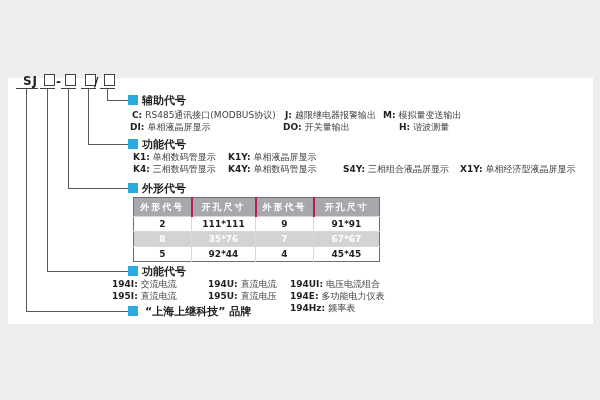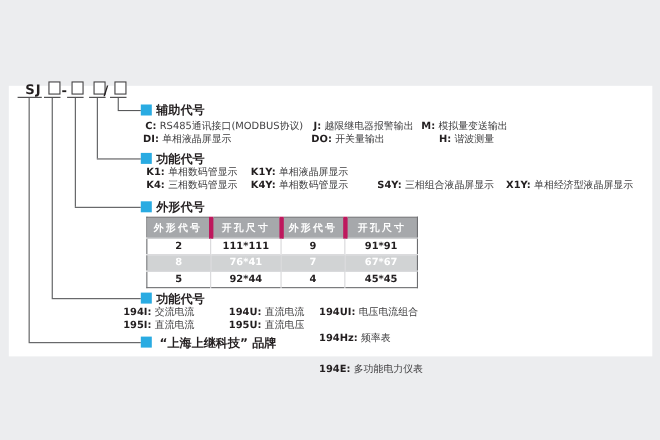--- a/index.html
+++ b/index.html
@@ -27,21 +27,21 @@
 
   
   .item { position:absolute; font-size:9px; line-height:11px; white-space:nowrap; color:#414042; }
   .item b { color:#231f20; margin-right:3px; }
 
   
   .shape-table { position:absolute; left:133px; top:197px; width:246px;
                  border-collapse:collapse; table-layout:fixed; font-size:9px;
                  border:1px solid #6d6e71; }
   .shape-table th { background:#a6a8ab; color:#ffffff; font-weight:bold; height:16px;
-                    letter-spacing:2px; border-left:4px solid #be185d; font-size:9px; }
+                    letter-spacing:2px; border-left:2px solid #be185d; font-size:9px; }
   .shape-table th:first-child { border-left:none; }
   .shape-table td { text-align:center; height:12px; font-weight:bold; color:#231f20;
                     border-left:1px solid #d7d8da; border-top:1px solid #d7d8da; }
   .shape-table td:first-child { border-left:none; }
   .shape-table tr.alt td { background:#d1d3d4; color:#ffffff; }
 </style>
 </head>
 <body>
 
 <div class="canvas">
@@ -113,38 +113,38 @@
     </thead>
     <tbody>
       <tr>
         <td>2</td>
         <td>111*111</td>
         <td>9</td>
         <td>91*91</td>
       </tr>
       <tr class="alt">
         <td>8</td>
-        <td>76*41</td>
+        <td>35*76</td>
         <td>7</td>
         <td>67*67</td>
       </tr>
       <tr>
         <td>5</td>
         <td>92*44</td>
         <td>4</td>
         <td>45*45</td>
       </tr>
     </tbody>
   </table>
 
   <div class="sq" style="left:128px;top:266px;"></div>
   <div class="sec-title" style="left:142px;top:264px;">功能代号</div>
   <div class="item" style="left:112px;top:279px;"><b>194I:</b><span>交流电流</span></div>
   <div class="item" style="left:208px;top:279px;"><b>194U:</b><span>直流电流</span></div>
   <div class="item" style="left:290px;top:279px;"><b>194UI:</b><span>电压电流组合</span></div>
   <div class="item" style="left:112px;top:291px;"><b>195I:</b><span>直流电流</span></div>
   <div class="item" style="left:208px;top:291px;"><b>195U:</b><span>直流电压</span></div>
-  <div class="item" style="left:290px;top:291px;margin-top:40px;"><b>194E:</b><span>多功能电力仪表</span></div>
+  <div class="item" style="left:290px;top:291px;"><b>194E:</b><span>多功能电力仪表</span></div>
   <div class="item" style="left:290px;top:303px;"><b>194Hz:</b><span>频率表</span></div>
 
   <div class="sq" style="left:128px;top:306px;"></div>
   <div class="sec-title" style="left:145px;top:304px;">“上海上继科技” 品牌</div>
 </div>
 
 </body></html>

